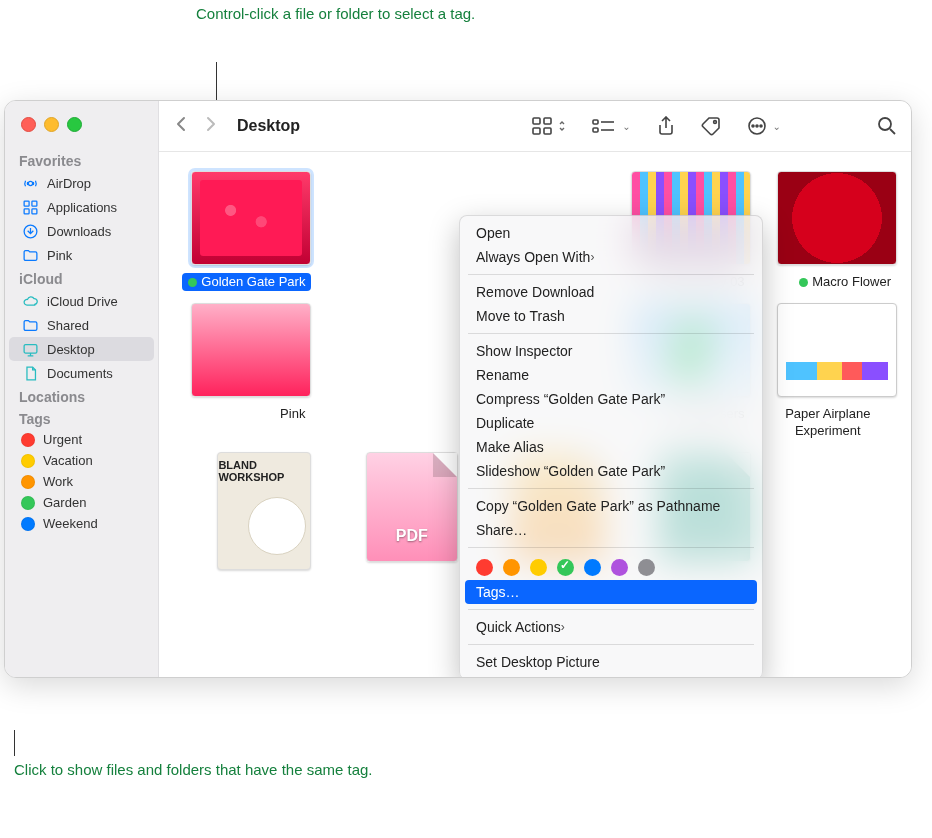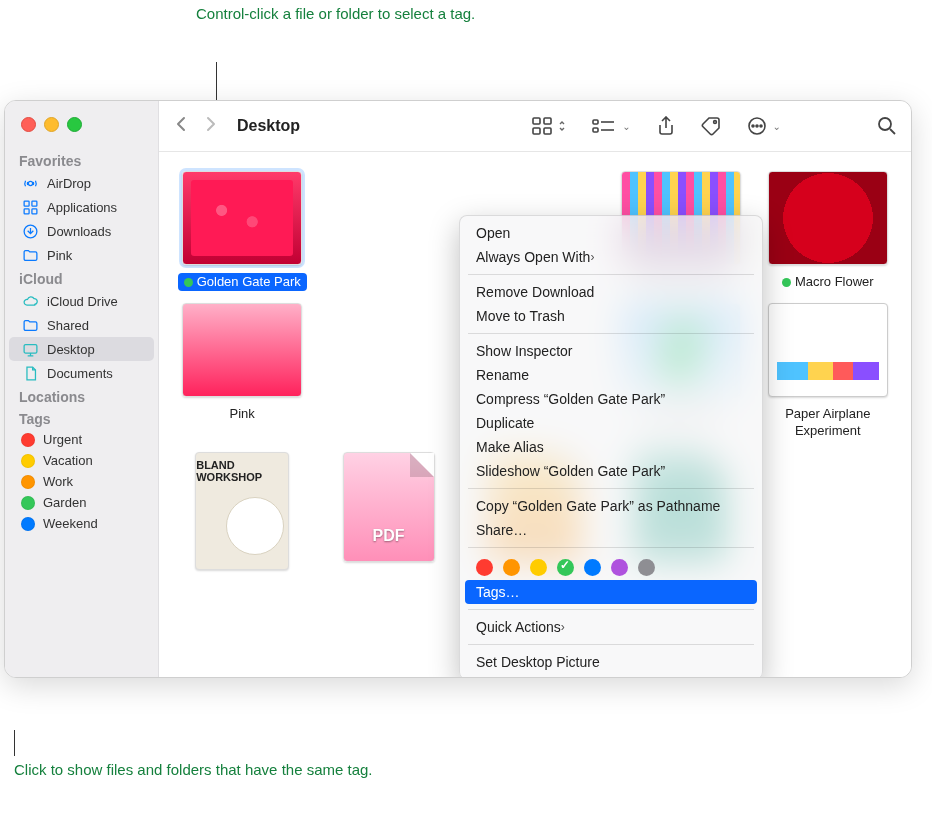--- a/index.html
+++ b/index.html
@@ -22,21 +22,21 @@
   .chev{font-size:10px;color:#777;margin-left:2px;}
   .sidebar{position:absolute;left:0;top:0;width:154px;height:100%;background:#efeef0;border-right:1px solid #e0dfe2;padding-top:48px;box-sizing:border-box;font-size:13px;z-index:3;}
   .sb-header{color:#8a8a8e;font-size:14px;font-weight:600;padding:4px 14px 2px;}
   .sb-item{display:flex;align-items:center;gap:8px;padding:3px 12px;border-radius:5px;margin:0 4px;color:#333;}
   .sb-item.selected{background:#dcdbe0;}
   .sb-icon{width:18px;height:18px;display:flex;align-items:center;justify-content:center;color:#0a7aff;}
   .sb-icon svg{width:17px;height:17px;}
   .tag-dot{width:12px;height:12px;border-radius:50%;border:1px solid rgba(0,0,0,0.05);}
   .content{position:absolute;left:154px;top:50px;right:0;bottom:0;background:#fff;overflow:hidden;}
   .grid{display:grid;grid-template-columns:repeat(5,1fr);gap:12px 8px;padding:20px 14px;}
-  .file{display:flex;flex-direction:column;align-items:center;}
+  .file{display:flex;flex-direction:column;align-items:flex-end;}
   .thumb{width:118px;height:92px;background:#eee;border-radius:4px;border:1px solid #ddd;background-size:cover;background-position:center;box-shadow:0 1px 2px rgba(0,0,0,0.15);}
   .thumb.selected{outline:3px solid #0a7aff33;}
   .flabel{margin-top:8px;font-size:13px;text-align:center;max-width:130px;line-height:1.25;border-radius:4px;padding:1px 6px;display:flex;align-items:center;gap:4px;justify-content:center;}
   .flabel.selected{background:#0a66ff;color:#fff;}
   .flabel .tdot{width:9px;height:9px;border-radius:50%;flex:none;}
   
   .ctxmenu{position:absolute;left:300px;top:64px;width:302px;background:rgba(245,245,247,0.72);backdrop-filter:blur(18px);border:1px solid rgba(0,0,0,0.12);border-radius:8px;box-shadow:0 10px 30px rgba(0,0,0,0.25);padding:5px 0;font-size:14px;z-index:10;}
   .ctx-item{padding:4px 16px;display:flex;align-items:center;justify-content:flex-start;color:#222;}
   .ctx-item.highlight{background:#0a66ff;color:#fff;border-radius:4px;margin:0 5px;padding:4px 11px;}
   .ctx-sep{height:1px;background:rgba(0,0,0,0.12);margin:5px 8px;}

